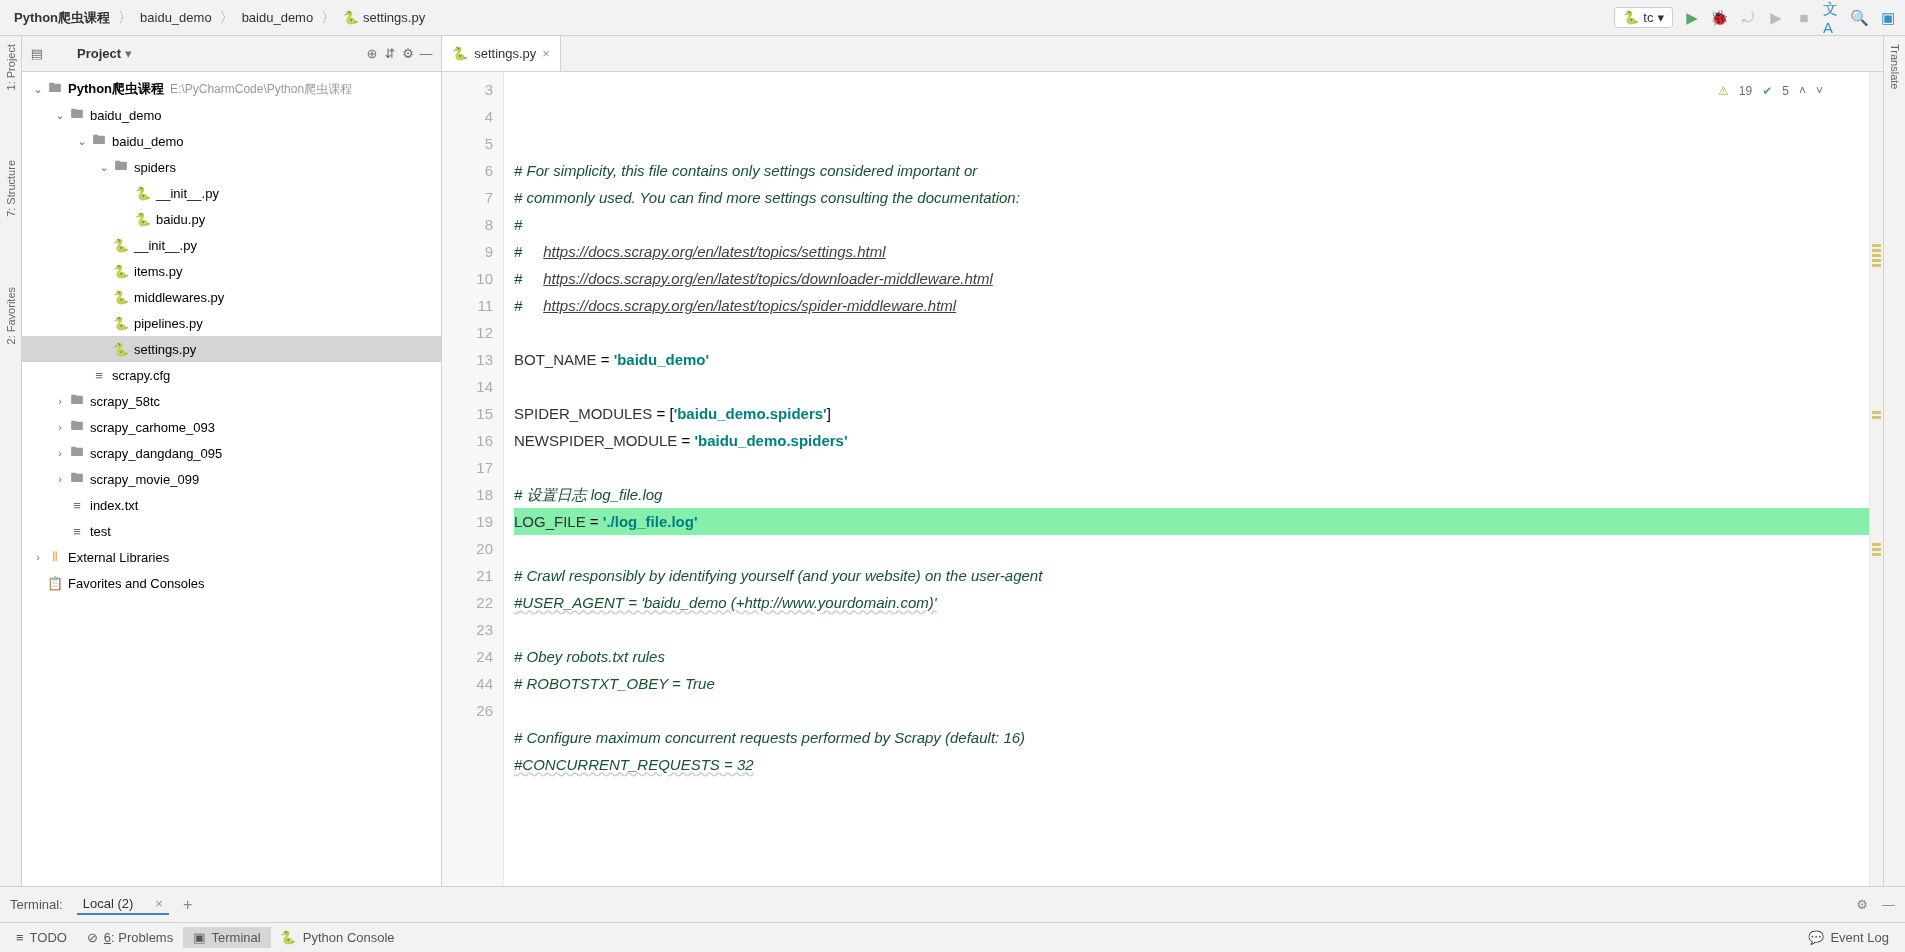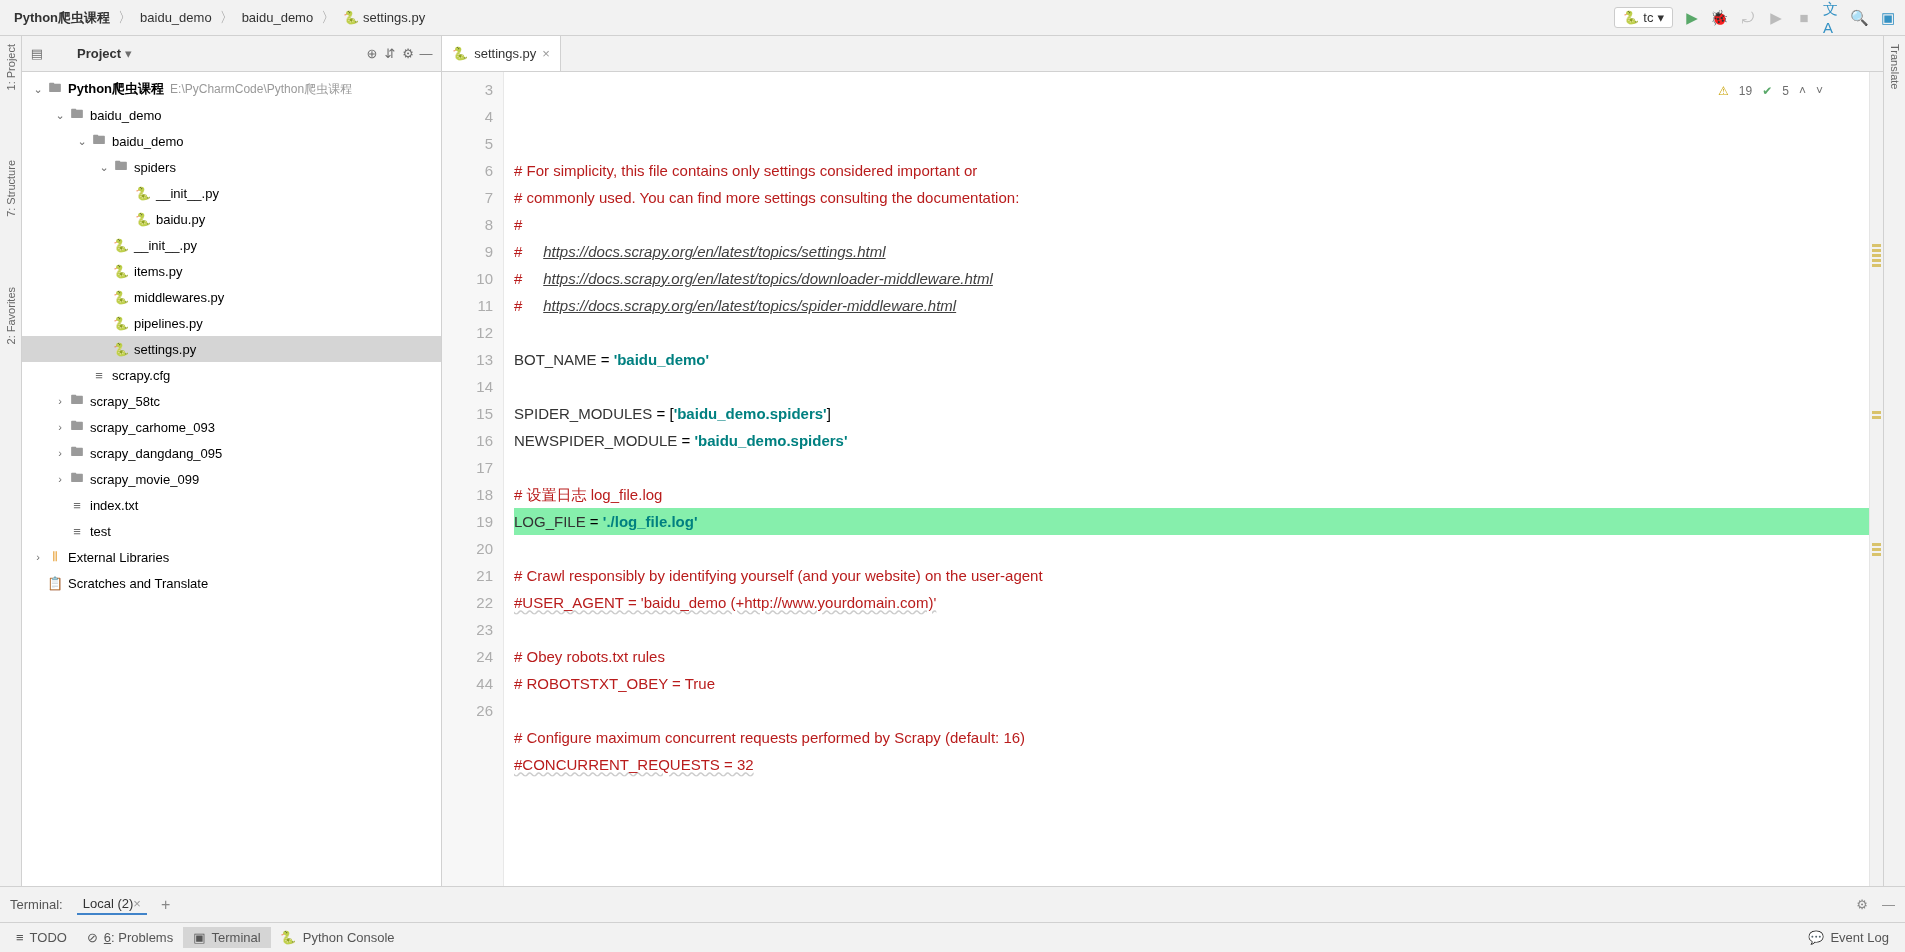--- a/index.html
+++ b/index.html
@@ -48,36 +48,36 @@
 .lib-icon{ color:#e8a33d;}
 
 
 .editor-panel { flex:1; display:flex; flex-direction:column; overflow:hidden;}
 .editor-tabs { display:flex; align-items:center; height:36px; background:#f2f2f2; border-bottom:1px solid #d1d1d1;}
 .editor-tab { display:flex; align-items:center; gap:6px; padding:0 10px; height:100%; background:#fff; border-right:1px solid #d1d1d1;}
 .editor-tab .close{ color:#999; font-size:13px; cursor:pointer;}
 .editor-body { flex:1; display:flex; overflow:hidden; position:relative;}
 .gutter { width:62px; background:#f7f7f7; border-right:1px solid #e8e8e8; text-align:right; padding: 4px 10px 4px 0; color:#adadad; font-family: "JetBrains Mono","Consolas",monospace; font-size:15px; line-height:27px;}
 .code { flex:1; padding: 4px 0 4px 10px; font-family: "JetBrains Mono","Consolas",monospace; font-size:15px; line-height:27px; white-space:pre; overflow:auto; position:relative;}
-.code .c-comment { color:#b91c1c; }
+.code .c-comment { color:#14532d; font-style:italic;}
 .code .c-str { color:#008080;font-weight:bold;}
 .code .c-op { color:#000;}
 .code .c-url { color:#404040; font-style:italic; text-decoration: underline;}
 .code-line.cursor-line { background:#86efac;}
 .code-line { display:block; height:27px;}
 .inspections { position:absolute; top:6px; right:46px; display:flex; align-items:center; gap:10px; font-size:12px; color:#6e6e6e;}
 .inspections .warn{ color:#c9a100;}
 .inspections .ok{ color:#59a869;}
 .marks-strip { width: 14px; background:#f2f2f2; border-left:1px solid #e5e5e5;}
 .mark { height:3px; background:#d9c36c; margin:2px 2px;}
 
 
 .terminal-bar { height: 36px; border-top:1px solid #d1d1d1; display:flex; align-items:center; padding: 0 10px; gap: 14px; background:#f2f2f2;}
 .terminal-label{ color:#555;}
-.terminal-tab { display:flex; align-items:center; gap:0; padding: 2px 6px; border-bottom:2px solid #4083c9;}
+.terminal-tab { display:flex; align-items:center; gap:22px; padding: 2px 6px; border-bottom:2px solid #4083c9;}
 .terminal-bar .spacer{ flex:1;}
 
 
 .status-bar { height:30px; border-top:1px solid #d1d1d1; display:flex; align-items:center; padding: 0 6px; background:#f2f2f2;}
 .status-tab { display:flex; align-items:center; gap:6px; padding: 3px 10px; color:#555; cursor:pointer;}
 .status-tab.active{ background:#d5d5d5;}
 .status-bar .spacer{flex:1;}
 </style>
 </head>
 <body>
@@ -242,21 +242,21 @@
           <div class="tree-row">
             <span class="tree-indent" style="width:8px"></span>
             <span class="tree-chevron">›</span>
             <span class="tree-icon lib-icon">⫴</span>
             <span class="tree-label">External Libraries</span>
           </div>
           <div class="tree-row">
             <span class="tree-indent" style="width:8px"></span>
             <span class="tree-chevron"></span>
             <span class="tree-icon">📋</span>
-            <span class="tree-label">Scratches and Translate</span>
+            <span class="tree-label">Favorites and Consoles</span>
           </div>
         </div>
     </div>
 
     <div class="editor-panel">
       <div class="editor-tabs">
         <div class="editor-tab">
           <span>🐍</span>
           <span>settings.py</span>
           <span class="close">×</span>

